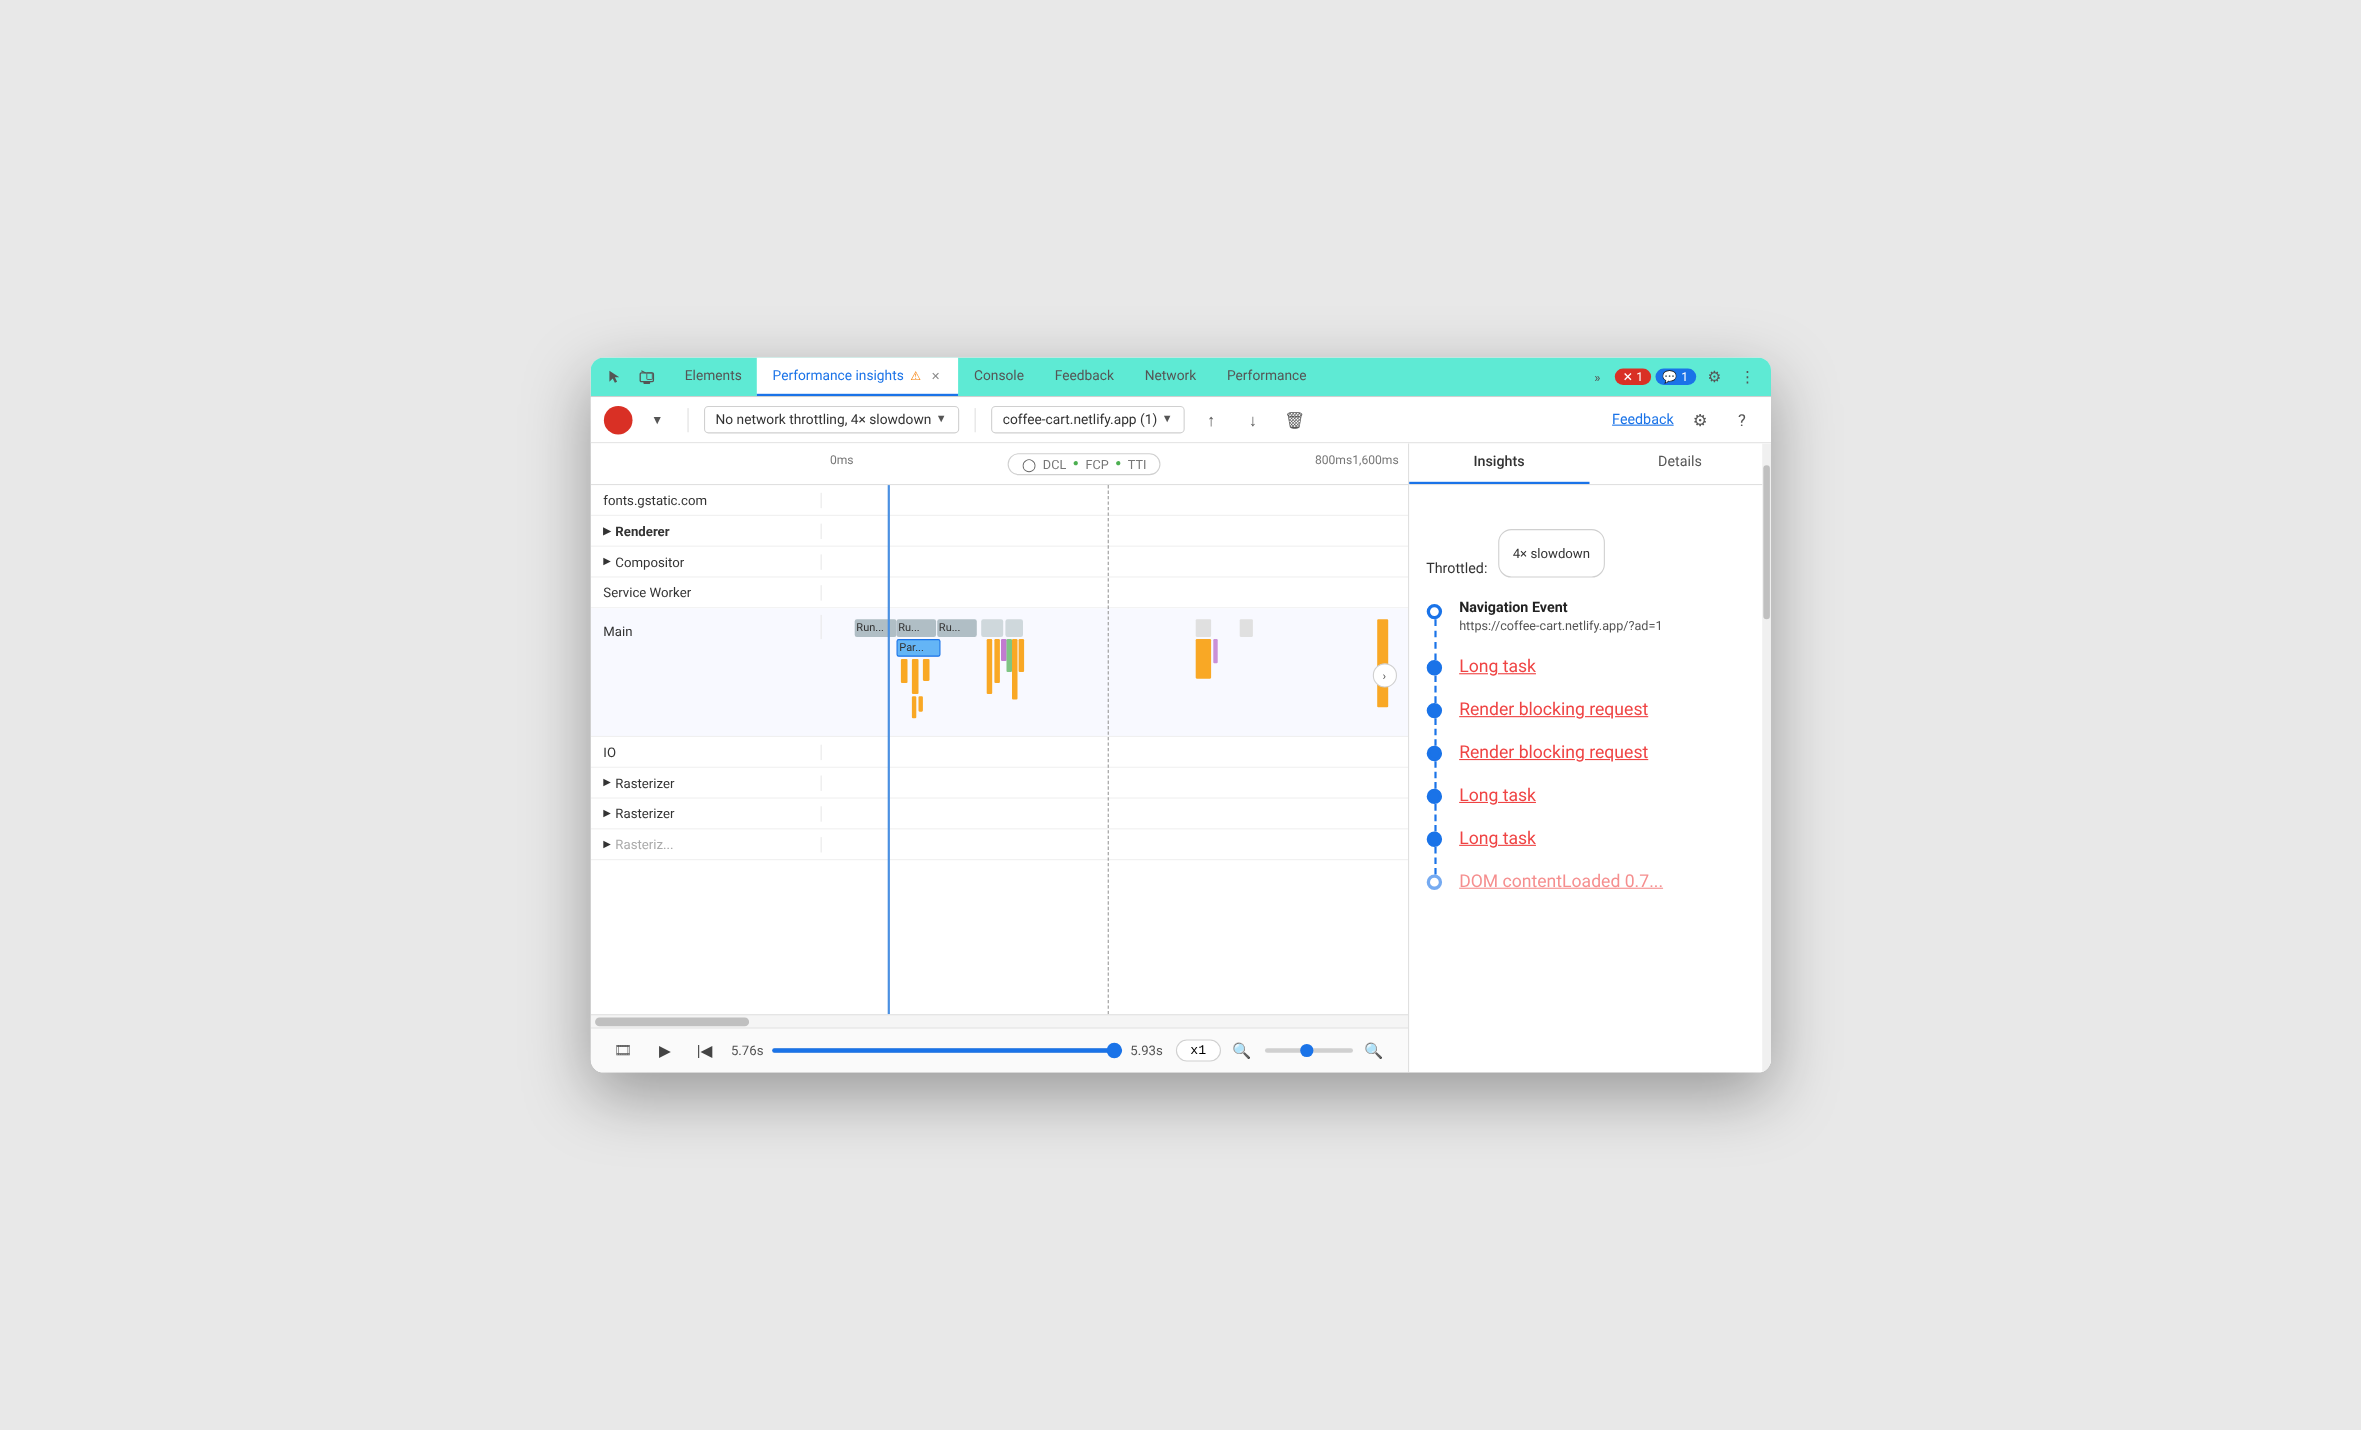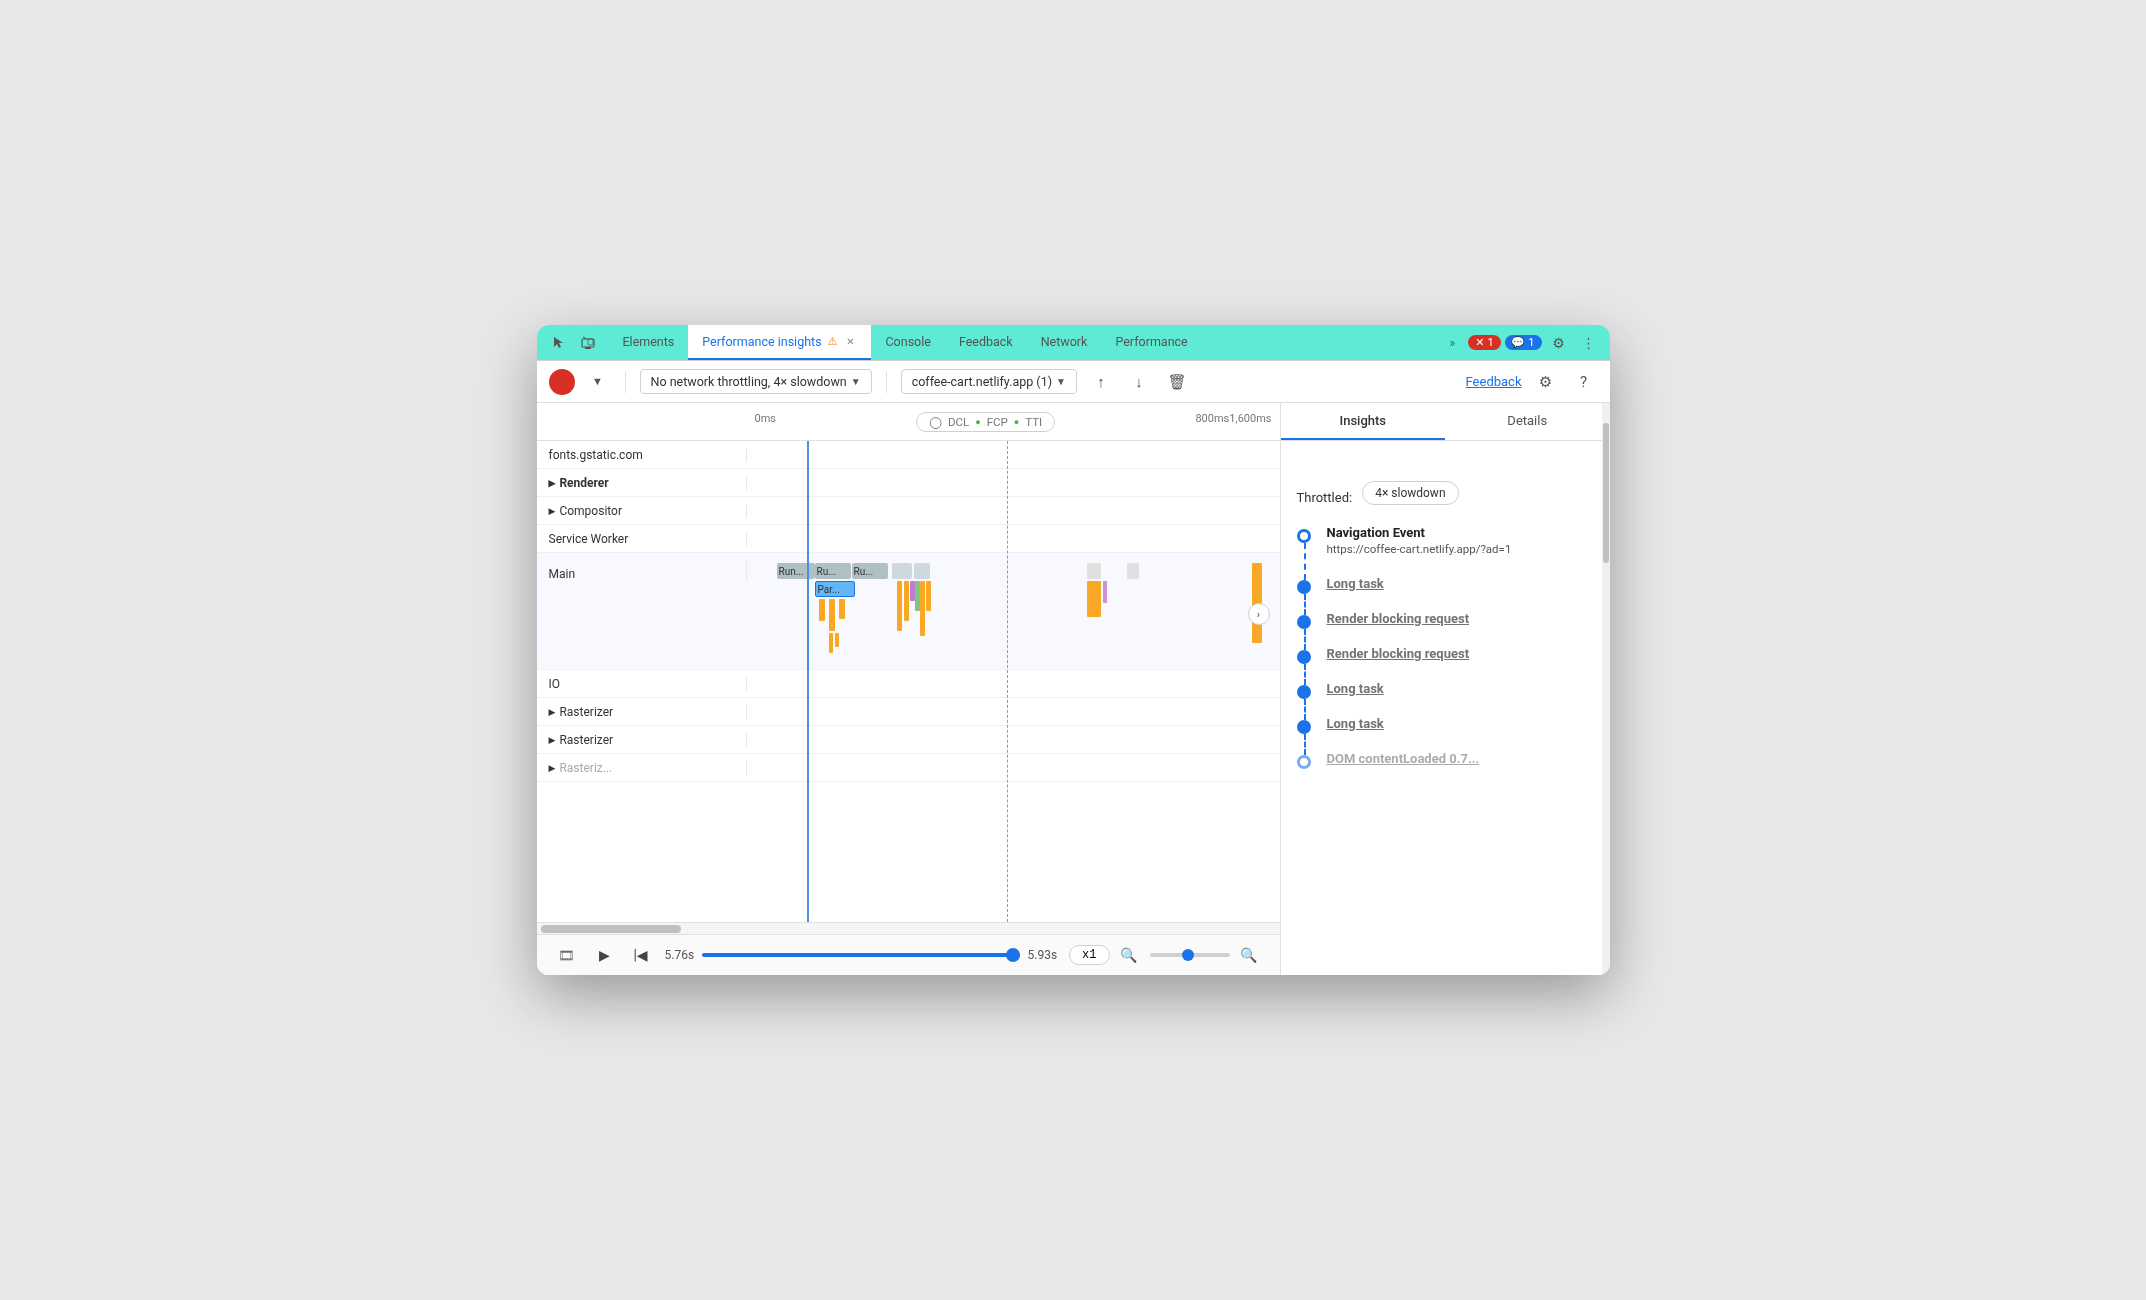--- a/index.html
+++ b/index.html
@@ -433,21 +433,21 @@
       display: flex;
       align-items: flex-end;
       gap: 10px;
       margin-bottom: 20px;
       font-size: 13px;
       color: #333;
     }
     .throttle-badge {
       border: 1px solid #d0d0d0;
       border-radius: 12px;
-      padding: 4px 12px;
+      padding: 14px 12px;
       font-size: 12px;
       background: #fff;
     }
     
     .insights-timeline {
       display: flex;
       flex-direction: column;
       gap: 0;
       position: relative;
       padding-left: 30px;
@@ -486,25 +486,24 @@
       font-weight: 700;
       font-size: 13px;
       color: #222;
     }
     .nav-event-url {
       font-size: 11.5px;
       color: #555;
       margin-top: 2px;
     }
     .insight-link {
-      color: #737373;
+      color: #ef4444;
       text-decoration: underline;
       cursor: pointer;
-      font-size: 13px;
-      font-weight: bold;
+      font-size: 16px;
     }
     .v-scrollbar {
       position: absolute;
       right: 0;
       top: 0;
       bottom: 0;
       width: 8px;
       background: #f0f0f0;
     }
     .v-scrollbar-thumb {

